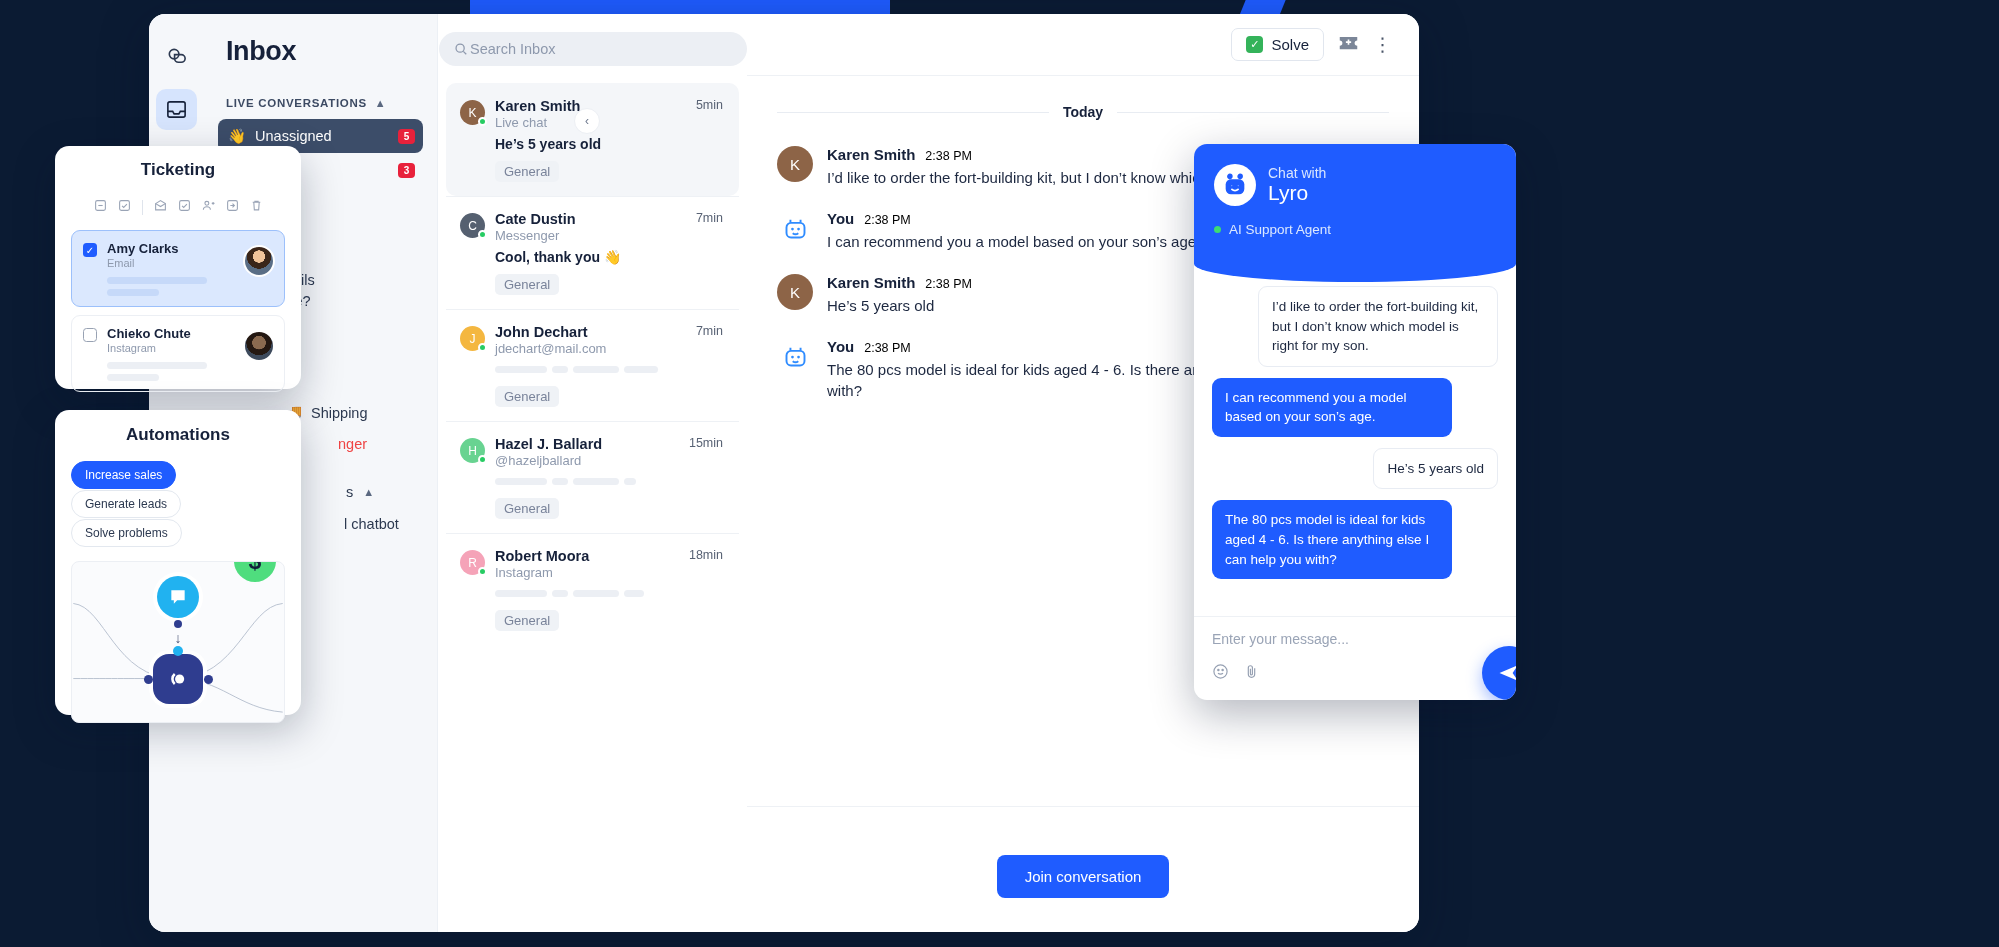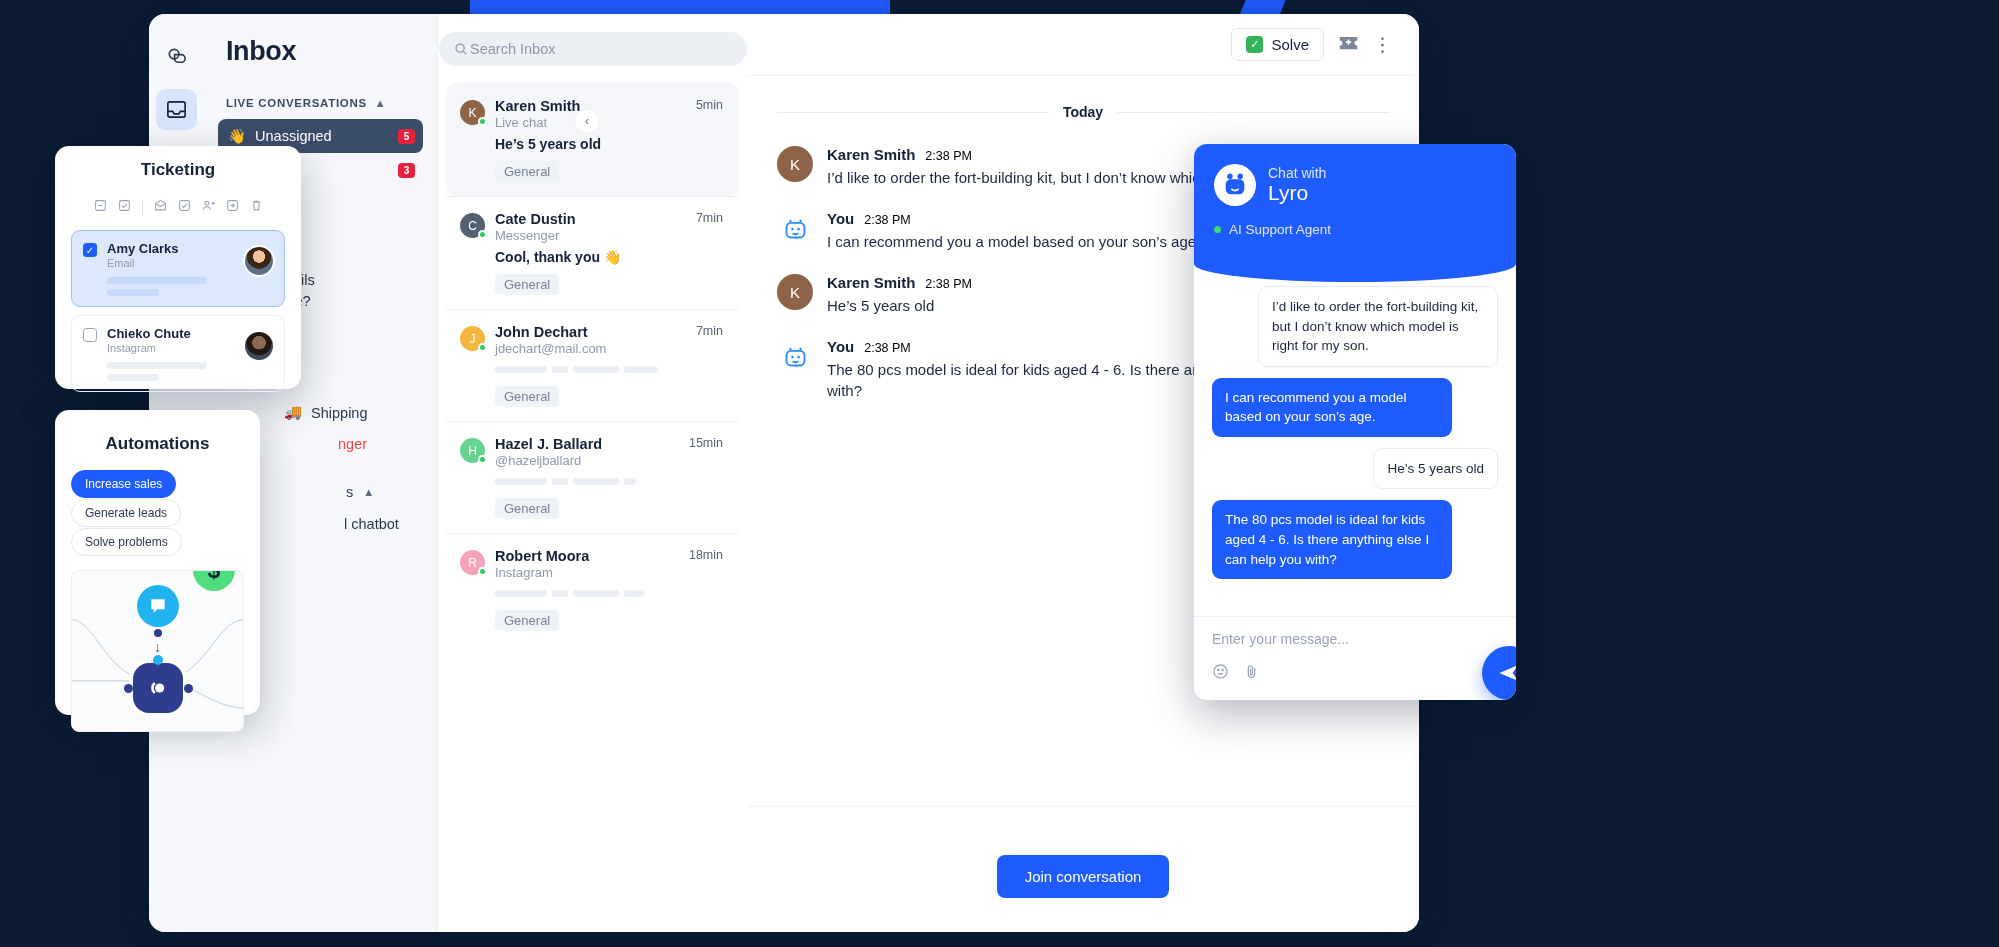--- a/index.html
+++ b/index.html
@@ -103,21 +103,21 @@
   .tick-div { width:1px; height:15px; background:#dfe4ec;}
   .tick-row { border-radius:9px; padding:10px 11px; display:flex; gap:10px; align-items:flex-start; position:relative; margin-bottom:8px;}
   .tick-row.sel { background:#dbe8fe; border:1.3px solid #9cc0fb;}
   .tick-row.plain { border:1px solid #eceff4;}
   .cb { width:14px; height:14px; border-radius:3.5px; flex:0 0 14px; margin-top:2px;}
   .cb.on { background:#1f5cff; color:#fff; font-size:10px; display:flex; align-items:center; justify-content:center;}
   .cb.off { border:1.8px solid #98a2b3;}
   .tick-name { font-size:13px; font-weight:700; color:#16213a;}
   .tick-chan { font-size:11px; color:#8e99ad; margin-top:1px;}
   .tick-face { position:absolute; right:9px; top:14px; width:32px; height:32px; border-radius:50%; border:2px solid #fff; overflow:hidden;}
-  #automations-card { left:55px; top:410px; width:205px; height:305px; padding: 24px 16px;}
+  #automations-card { left:55px; top:410px; width:246px; height:305px; padding: 15px 16px;}
   .chips { display:flex; flex-wrap:wrap; gap:1px; margin:16px 0 14px 0;}
   .chip { font-size:12px; padding:6px 13px; border-radius:30px; border:1px solid #e3e8ef; color:#2c3950;}
   .chip.on { background:#1f5cff; color:#fff; border-color:#1f5cff;}
   .flowbox { border:1px solid #eceff4; border-radius:8px; height:162px; position:relative; overflow:hidden; background:#fafbfd;}
 </style>
 </head>
 <body>
 
 <div class="bg-blue-1"></div>
 <div class="bg-blue-2"></div>

